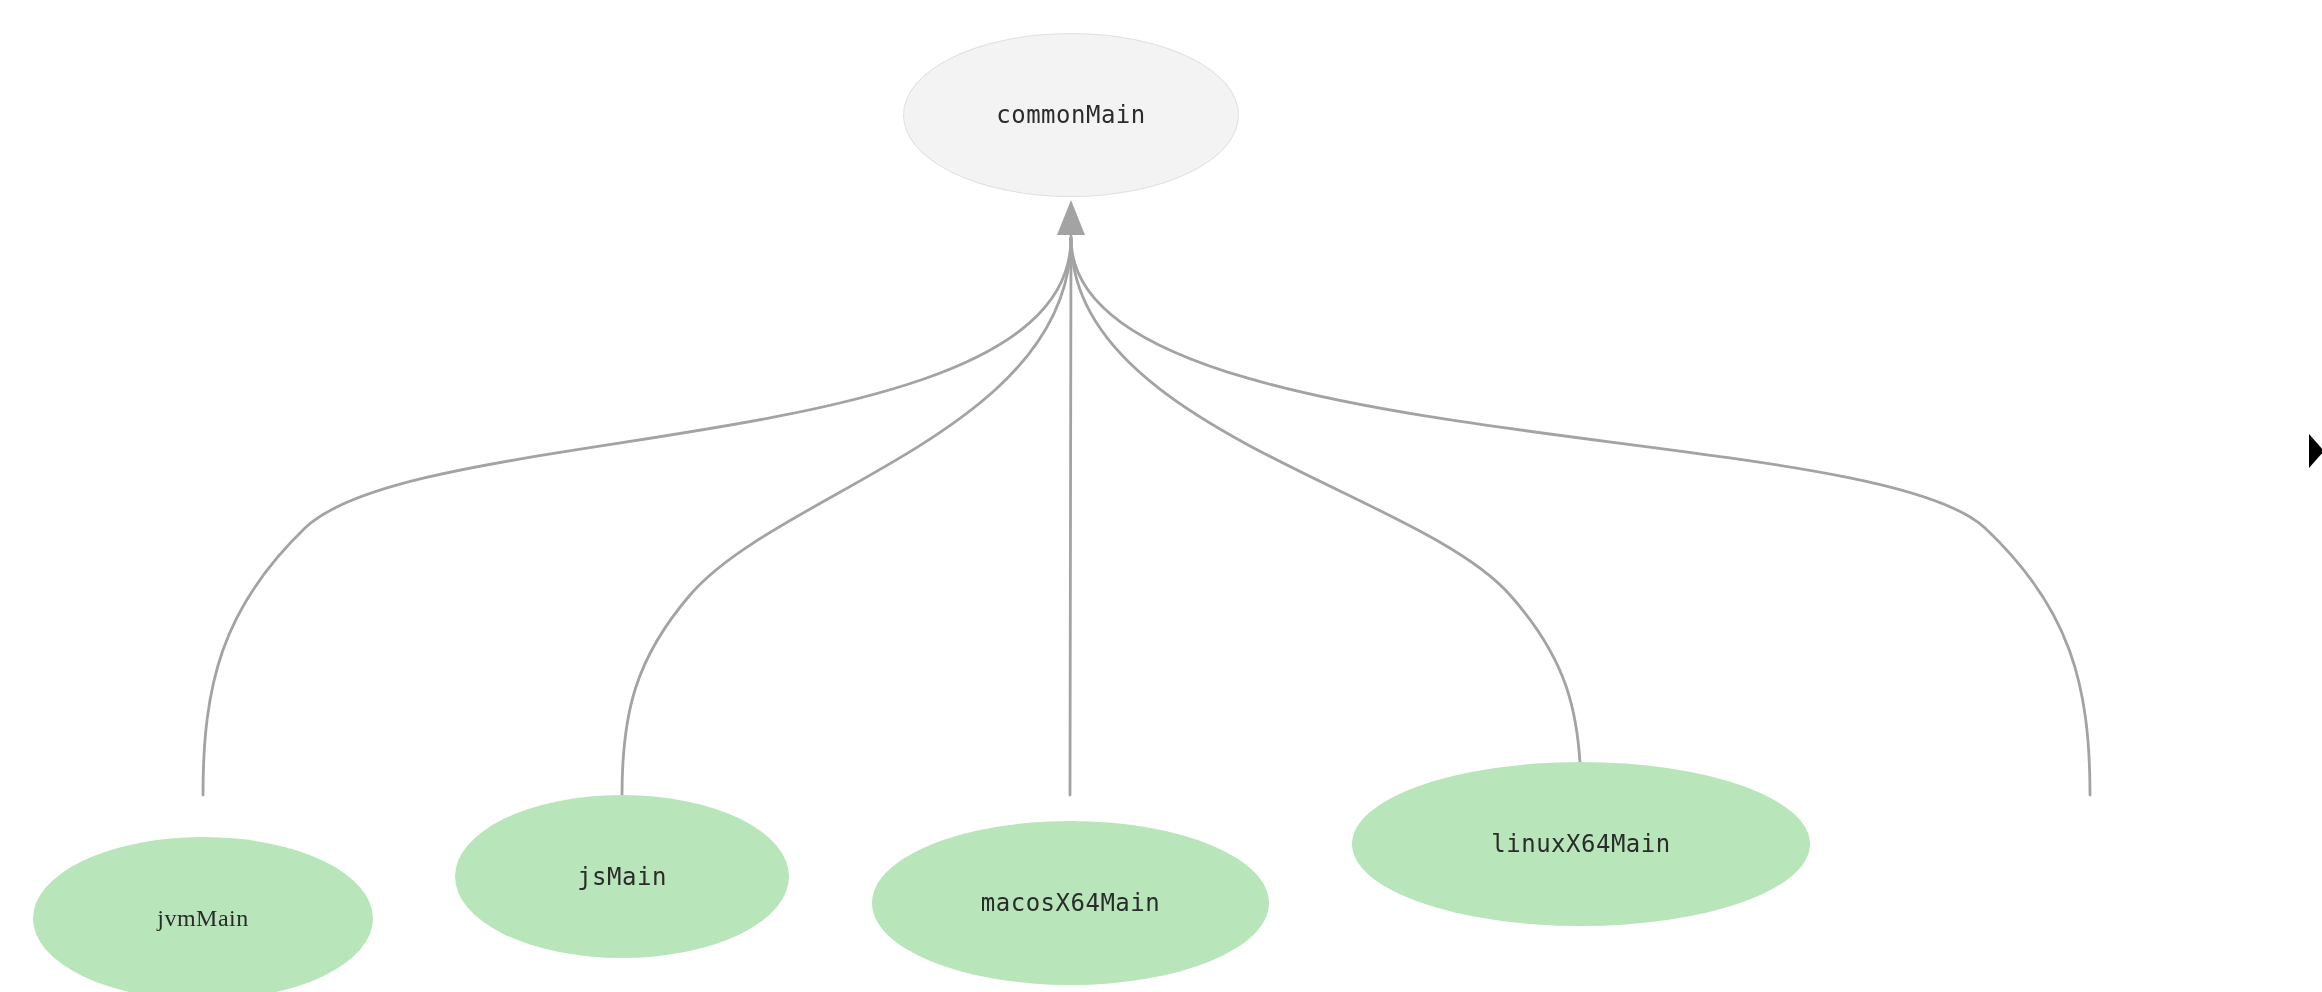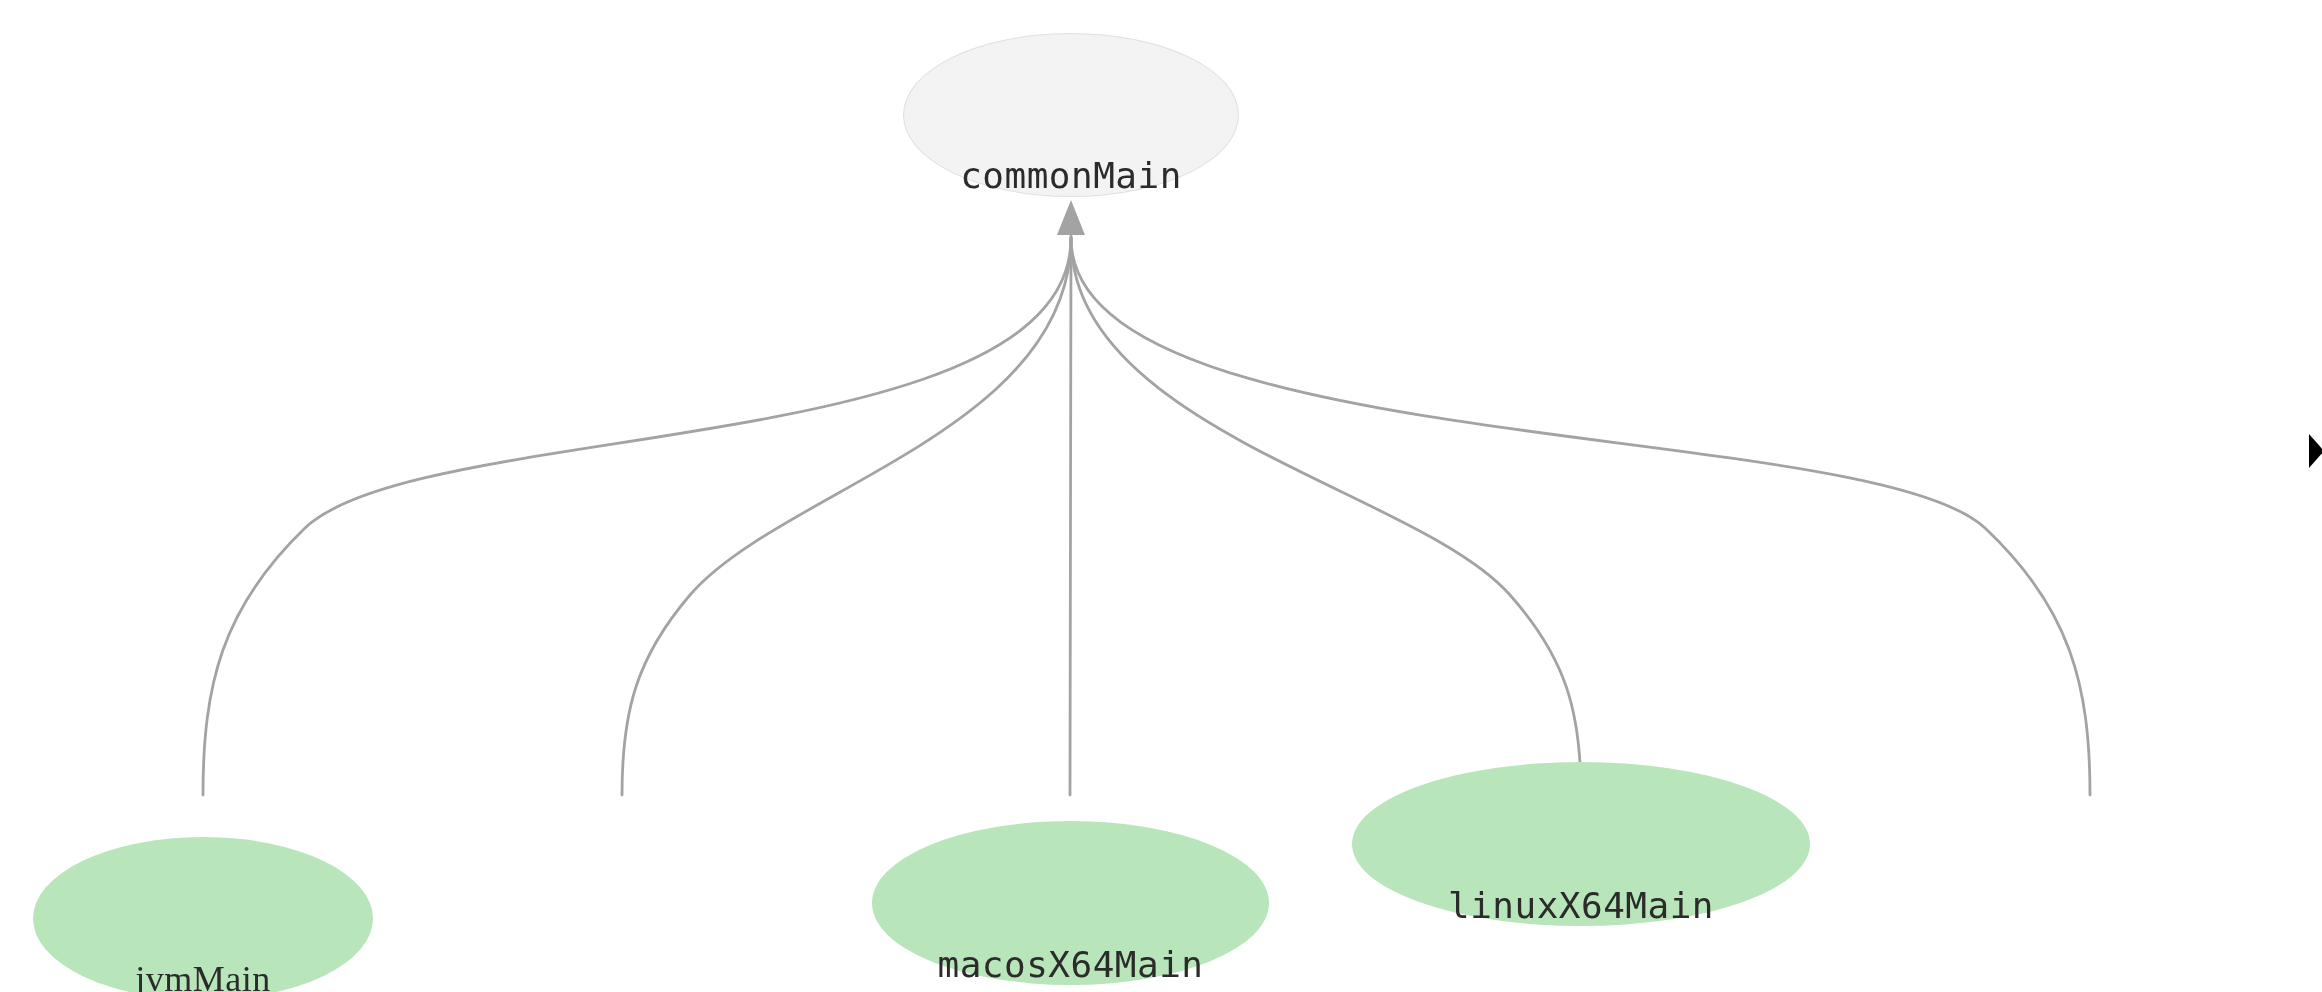--- a/index.html
+++ b/index.html
@@ -30,24 +30,24 @@
     stroke-linecap: round;
   }
   .arrowhead {
     fill: var(--edge-color, #a3a3a3);
     stroke: none;
   }
   .node {
     position: absolute;
     border-radius: 50%;
     display: flex;
-    align-items: flex-end;
+    align-items: center;
     justify-content: center;
     box-sizing: border-box;
-    font-size: 36px;
+    font-size: 24px;
     color: var(--text-color, #2b2b2b);
     white-space: nowrap;
     letter-spacing: 0.5px;
   }
   .node.root {
     background: var(--root-fill, #f3f3f3);
     border: 1.5px solid var(--root-border, #e0e0e0);
   }
   .node.leaf {
     background: var(--leaf-fill, #b8e5b9);
@@ -79,20 +79,23 @@
   </svg>
 
   <div class="node root" style="left:903px; top:33px; width:336px; height:164px;">
     <span>commonMain</span>
   </div>
 
   <div class="node leaf" style="left:33px; top:837px; width:340px; height:163px;font-family:Liberation Serif, serif;">
     <span>jvmMain</span>
   </div>
 
+  <div class="node leaf" style="left:455px; top:795px; width:334px; height:163px;">
+    <span>jsMain</span>
+  </div>
 
   <div class="node leaf" style="left:872px; top:821px; width:397px; height:164px;">
     <span>macosX64Main</span>
   </div>
 
   <div class="node leaf" style="left:1352px; top:762px; width:458px; height:164px;">
     <span>linuxX64Main</span>
   </div>
 
 

